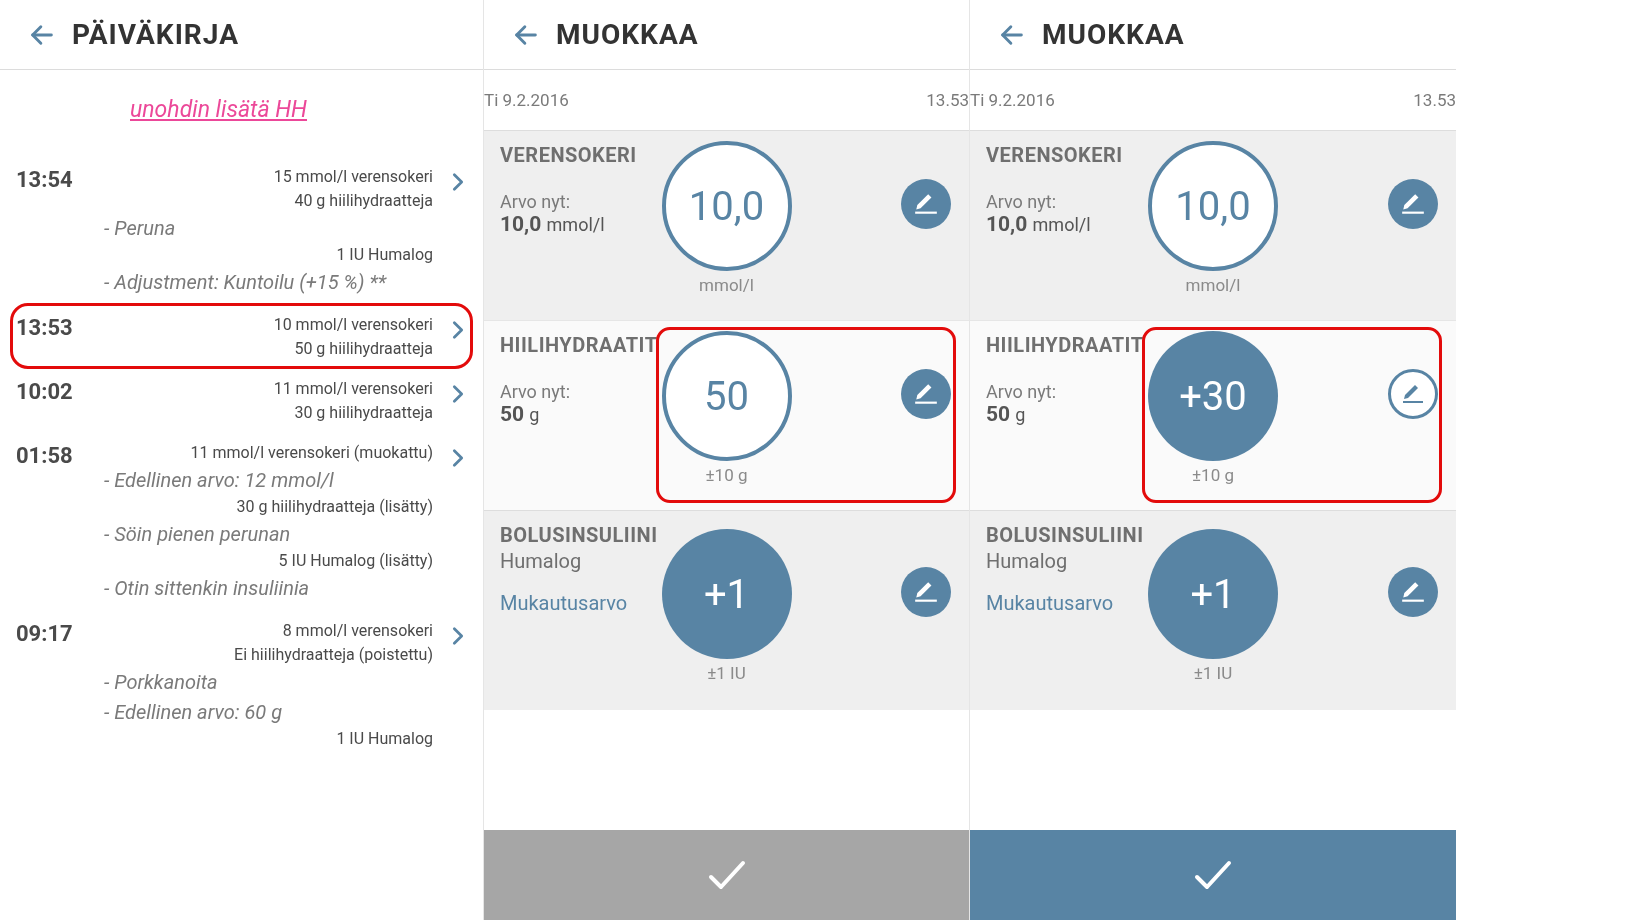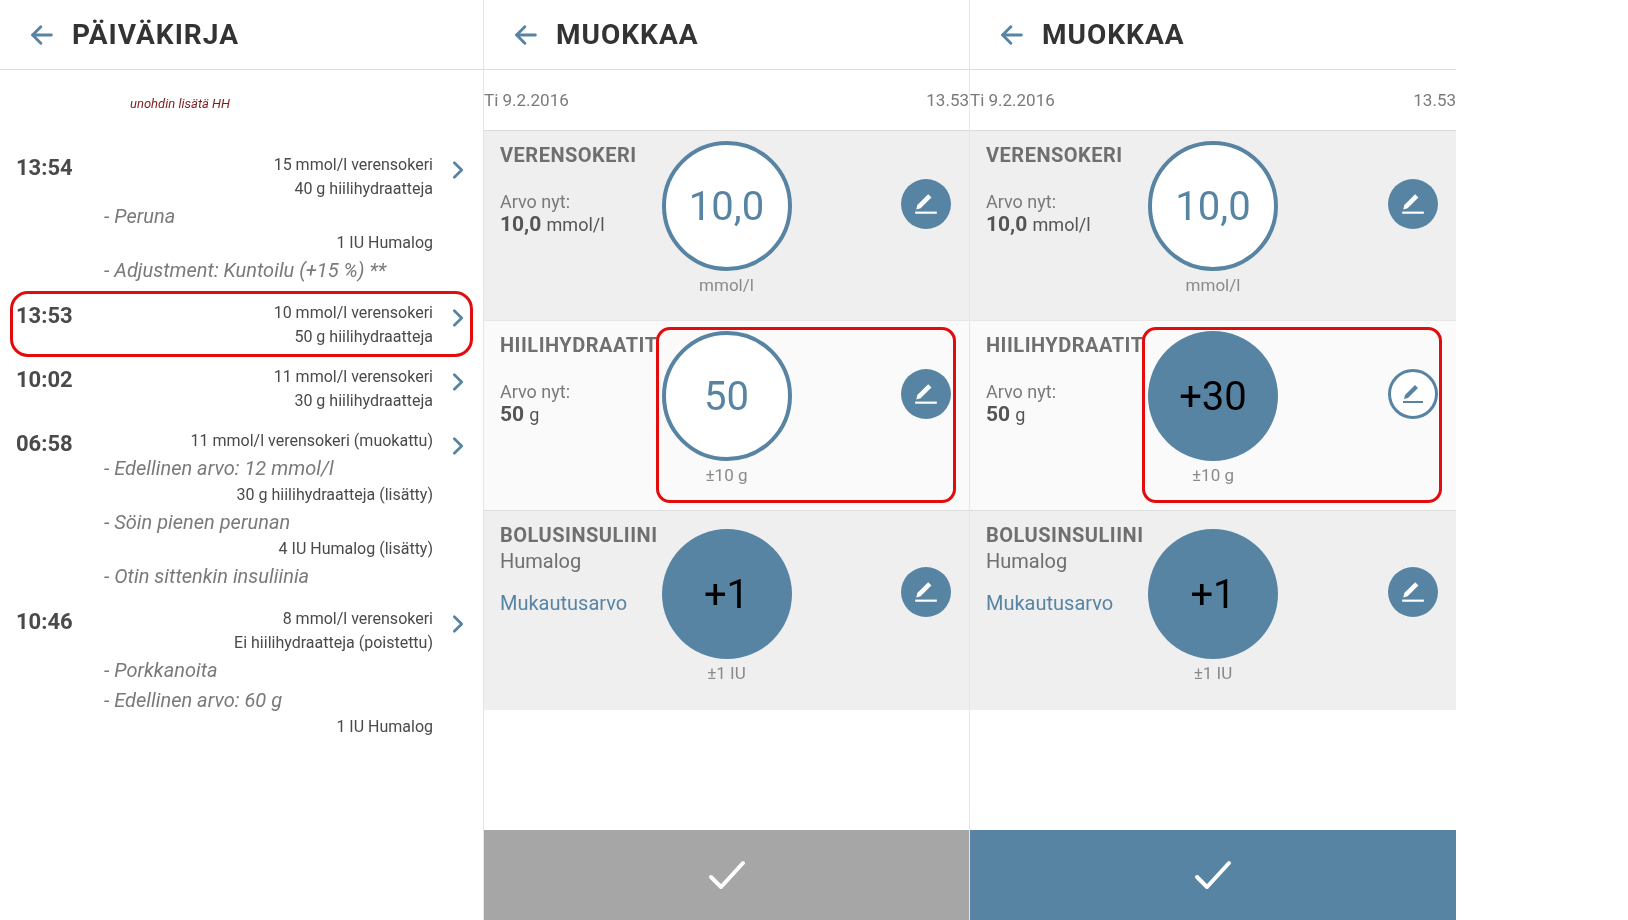--- a/index.html
+++ b/index.html
@@ -38,24 +38,25 @@
     font-size: 28px;
     font-weight: 700;
     color: #333;
     letter-spacing: 1px;
     margin-left: 10px;
   }
 
   
   .trunc {
     font-style: italic;
-    color: #7f1d1d;
+    color: #ec4899;
     padding: 2px 0 8px 130px;
-    font-size: 13px;
+    font-size: 23px;
     white-space: nowrap;
+    text-decoration: underline;
   }
   .diary { flex: 1; overflow: hidden; }
   .entry {
     display: flex;
     padding: 10px 16px 6px 16px;
     position: relative;
   }
   .entry-time {
     width: 70px;
     font-size: 22px;
@@ -142,21 +143,21 @@
     top: 0;
     width: 130px; height: 130px;
     border-radius: 50%;
     display: flex; align-items: center; justify-content: center;
     font-size: 40px;
     font-weight: 400;
     pointer-events: auto;
     cursor: pointer;
   }
   .dial.white { background: #fff; border: 4px solid #5884a4; color: #5884a4; }
-  .dial.blue { background: #5884a4; color: #000000; border: none; }
+  .dial.blue { background: #5884a4; color: #ffffff; border: none; }
   .dial-unit {
     position: absolute;
     left: 50%; transform: translateX(-50%);
     top: 134px;
     font-size: 17px;
     color: #8a8a8a;
   }
   .edit-badge {
     position: absolute;
     right: 18px;
@@ -237,35 +238,35 @@
         <div class="entry-time">10:02</div>
         <div class="entry-body">
           <div class="entry-line">11 mmol/l verensokeri</div>
           <div class="entry-line">30 g hiilihydraatteja</div>
         </div>
         <div class="chev"><svg width="22" height="30" viewBox="0 0 24 24" fill="none" stroke="#5884a4" stroke-width="3" stroke-linecap="round" stroke-linejoin="round">
             <polyline points="8 4 16 12 8 20"></polyline>
           </svg></div>
       </div>
       <div class="entry">
-        <div class="entry-time">06:58</div>
+        <div class="entry-time">01:58</div>
         <div class="entry-body">
           <div class="entry-line">11 mmol/l verensokeri (muokattu)</div>
           <div class="entry-sub">- Edellinen arvo: 12 mmol/l</div>
           <div class="entry-line">30 g hiilihydraatteja (lisätty)</div>
           <div class="entry-sub">- Söin pienen perunan</div>
-          <div class="entry-line">4 IU Humalog (lisätty)</div>
+          <div class="entry-line">5 IU Humalog (lisätty)</div>
           <div class="entry-sub">- Otin sittenkin insuliinia</div>
         </div>
         <div class="chev"><svg width="22" height="30" viewBox="0 0 24 24" fill="none" stroke="#5884a4" stroke-width="3" stroke-linecap="round" stroke-linejoin="round">
             <polyline points="8 4 16 12 8 20"></polyline>
           </svg></div>
       </div>
       <div class="entry">
-        <div class="entry-time">10:46</div>
+        <div class="entry-time">09:17</div>
         <div class="entry-body">
           <div class="entry-line">8 mmol/l verensokeri</div>
           <div class="entry-line">Ei hiilihydraatteja (poistettu)</div>
           <div class="entry-sub">- Porkkanoita</div>
           <div class="entry-sub">- Edellinen arvo: 60 g</div>
           <div class="entry-line">1 IU Humalog</div>
         </div>
         <div class="chev"><svg width="22" height="30" viewBox="0 0 24 24" fill="none" stroke="#5884a4" stroke-width="3" stroke-linecap="round" stroke-linejoin="round">
             <polyline points="8 4 16 12 8 20"></polyline>
           </svg></div>

